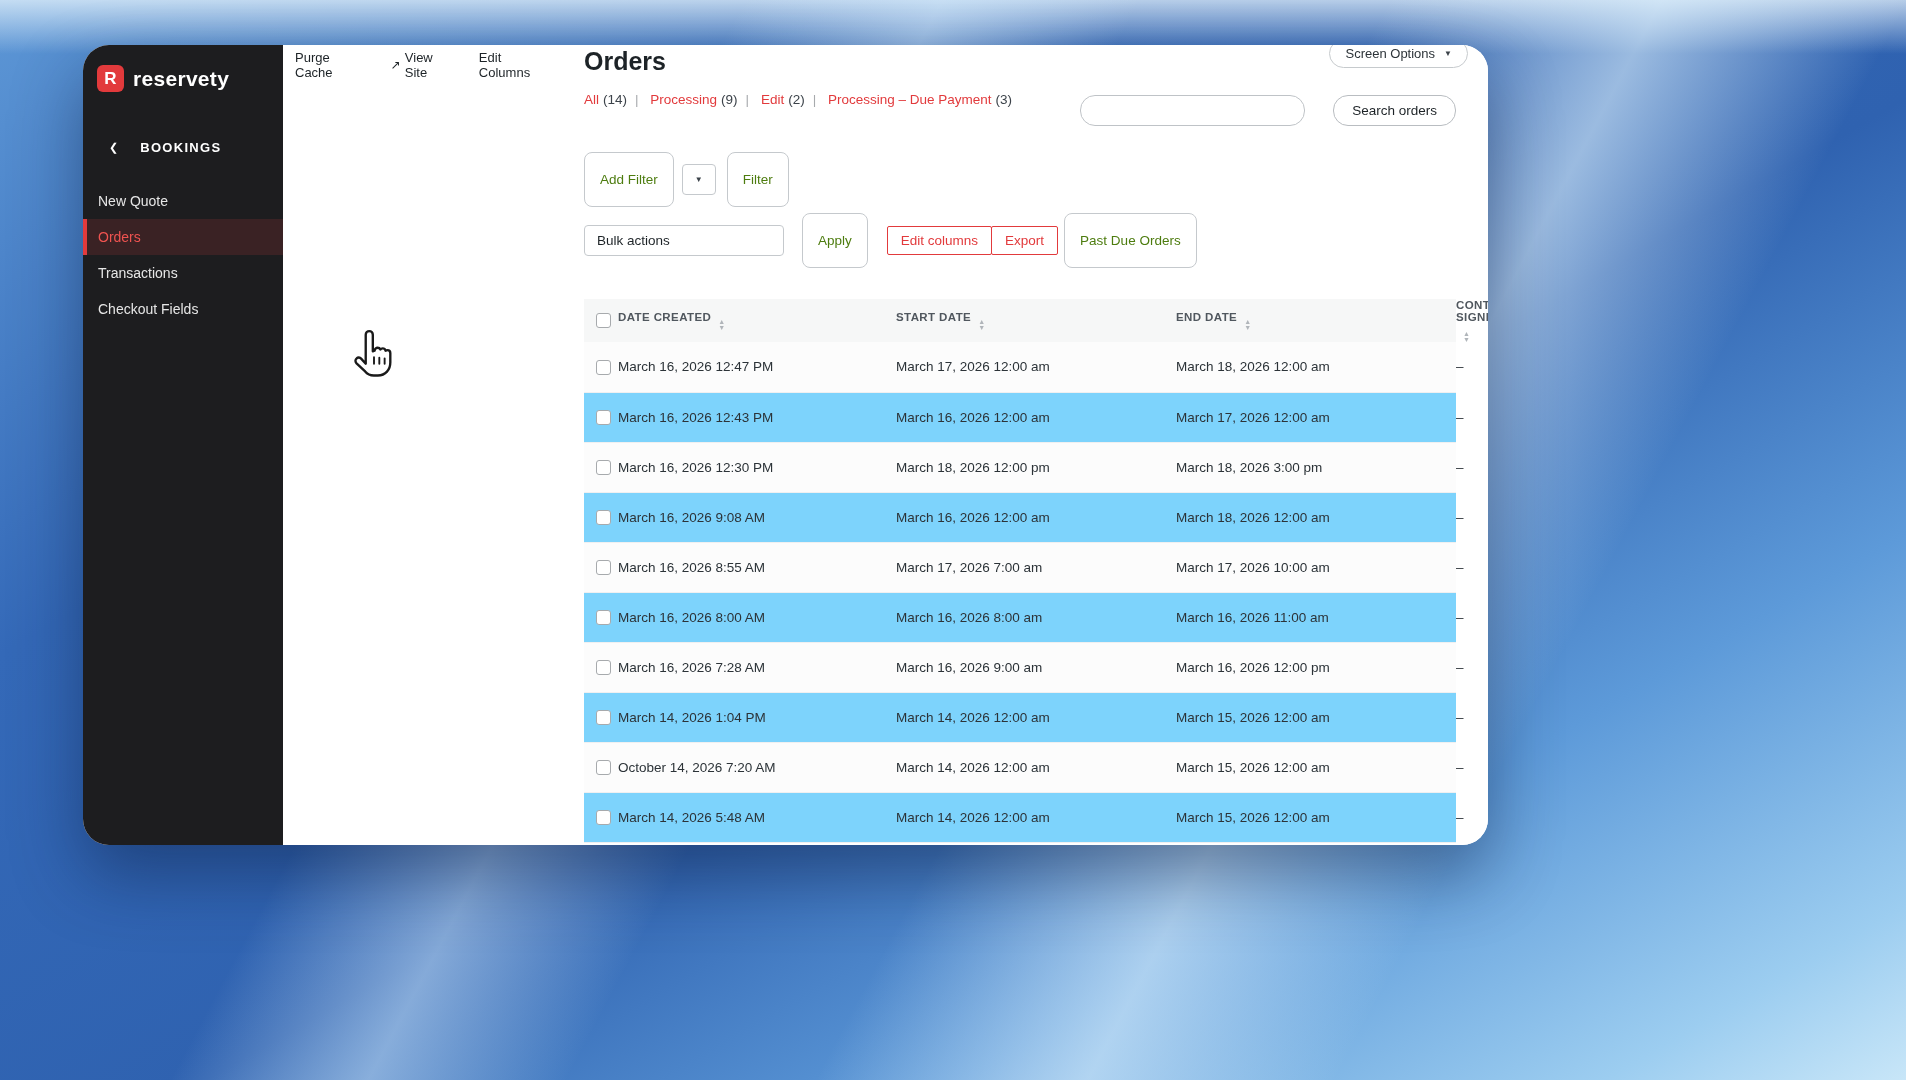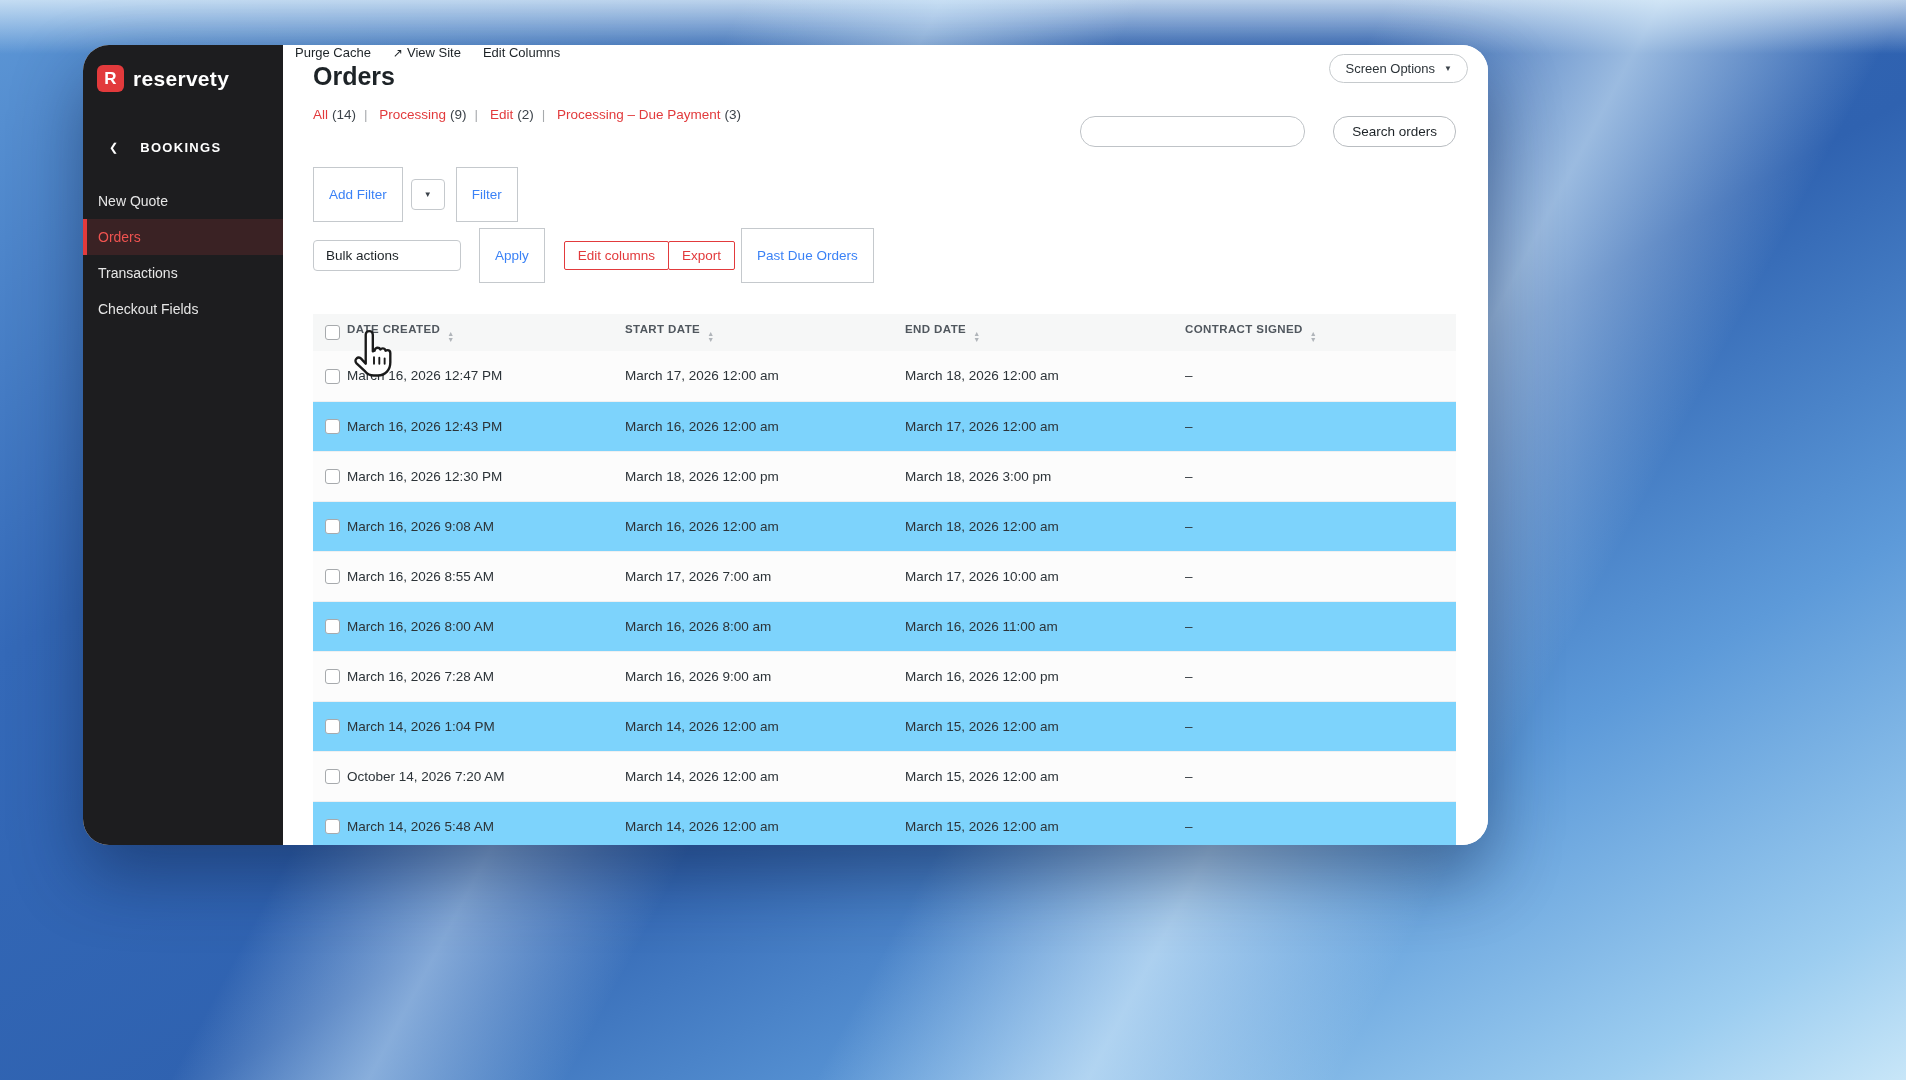--- a/index.html
+++ b/index.html
@@ -31,56 +31,56 @@
   .chev{ font-size:11px; color:#fff; }
   .section-label{ font-size:13px; font-weight:700; letter-spacing:1.3px; }
   .menu{ margin-top:28px; }
   .menu-item{ height:36px; display:flex; align-items:center; padding-left:15px;
     font-size:14px; color:#e6e6e6; cursor:pointer; }
   .menu-item.active{ background:var(--sidebar-active-bg,#3a2224);
     border-left:4px solid var(--accent,#e23a3c); padding-left:11px;
     color:var(--sidebar-active-text,#ef5350); }
 
   
-  .main{ flex:1; min-width:0; display:flex; flex-direction:column; background:#fff; }
+  .main{ flex:1; min-width:0; display:flex; flex-direction:row; background:#fff; }
   .topbar{ height:40px; display:flex; align-items:center; gap:22px; padding-left:12px;
     font-size:13px; color:#1d2327; }
   .topbar a{ color:#1d2327; text-decoration:none; cursor:pointer; display:flex; align-items:center; gap:4px; }
   .ext{ font-size:12px; }
 
   .content{ flex:1; padding:0 32px 0 30px; position:relative; }
   .header-row{ display:flex; justify-content:space-between; align-items:flex-start; margin-top:2px; }
   h1{ font-size:25px; font-weight:700; color:#1d2327; }
   .screen-options{ margin-top:-8px; margin-right:-12px; display:flex; align-items:center; gap:9px;
     background:#fff; border:1px solid #c6cacd; border-radius:15px; padding:6px 15px;
     font-size:13px; color:#2c3338; cursor:pointer; font-family:inherit;justify-content:space-between; }
   .caret{ font-size:8px; color:#3c434a; }
 
   .filters-search-row{ display:flex; justify-content:space-between; align-items:flex-start;
     margin-top:13px; min-height:48px; }
   .status-filters{ font-size:13.5px; padding-top:3px; }
   .filter-item{ cursor:pointer; }
   .f-label{ color:var(--accent,#e23a3c); text-decoration:none; }
   .f-count{ color:#3c434a; margin-left:4px; }
   .f-sep{ color:#a7aaad; margin:0 8px; }
-  .search-group{ display:flex; gap:28px; margin-top:12px; }
+  .search-group{ display:flex; gap:28px; margin-top:6px; }
   .search-input{ width:225px; height:31px; border:1px solid #bfc3c7; border-radius:15px;
     padding:0 13px; font-size:13px; font-family:inherit; outline:none; background:#fff; }
   .search-btn{ height:31px; padding:0 18px; background:#fff; border:1px solid #b9bdc1;
     border-radius:15px; font-size:13.5px; color:#1d2327; cursor:pointer; font-family:inherit; }
 
   .toolbar-row1{ display:flex; align-items:center; margin-top:15px; }
-  .btn{ background:#fff; border:1px solid #c5c9cd; border-radius:0; padding:19px 15px;
-    font-size:13.5px; color:#3b82f6; cursor:pointer; font-family:inherit; }
+  .btn{ background:#fff; border:1px solid #c5c9cd; border-radius:8px; padding:19px 15px;
+    font-size:13.5px; color:#4d7c0f; cursor:pointer; font-family:inherit; }
   .caret-btn{ width:34px; height:31px; margin-left:8px; background:#fff; border:1px solid #c5c9cd;
     border-radius:4px; cursor:pointer; display:grid; place-items:center; }
   .filter-btn{ margin-left:11px; }
 
   .toolbar-row2{ display:flex; align-items:center; margin-top:6px; }
-  .bulk-select{ width:148px; height:31px; border:1px solid #c5c9cd; border-radius:4px;
+  .bulk-select{ width:200px; height:31px; border:1px solid #c5c9cd; border-radius:4px;
     display:flex; align-items:center; padding:0 12px; font-size:13.5px; color:#1d2327; cursor:pointer; background:#fff; }
   .apply-btn{ margin-left:18px; }
   .red-group{ display:flex; margin-left:19px; }
   .btn.red{ border:1px solid var(--accent,#e23a3c); color:var(--accent,#e23a3c); border-radius:2px; padding:6px 13px; }
   .btn.red + .btn.red{ margin-left:-1px; }
   .past-due-btn{ margin-left:6px; }
 
   
   .orders-table{ width:100%; margin-top:31px; border-collapse:collapse; table-layout:fixed; }
   .orders-table col.c0{ width:34px; } .orders-table col.c1{ width:278px; }

